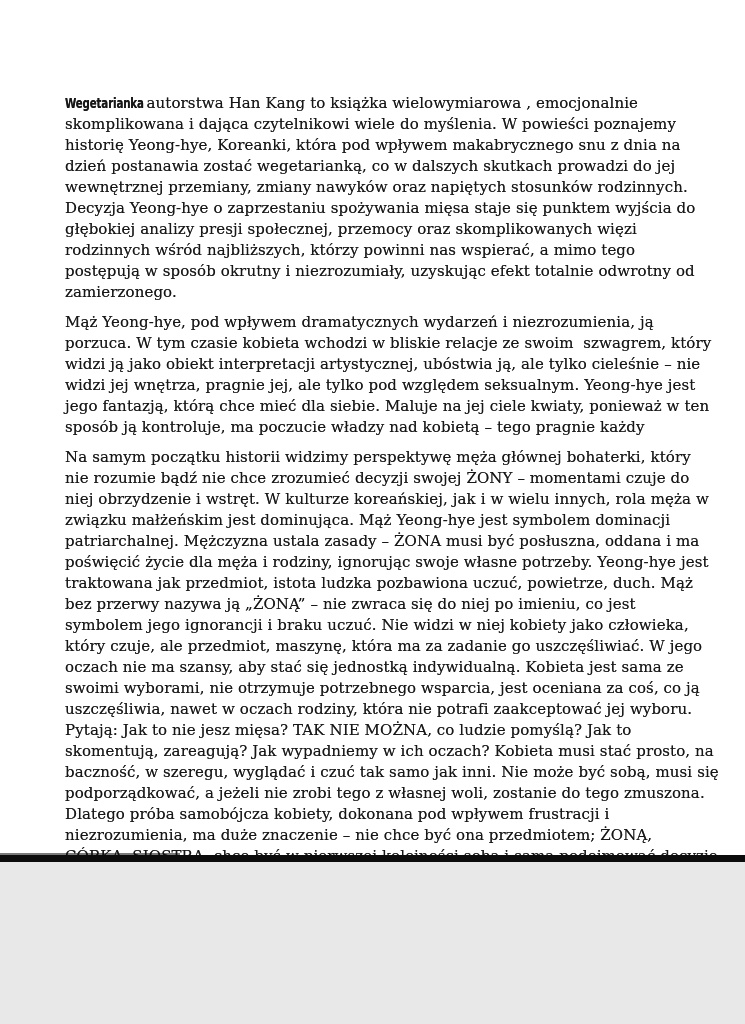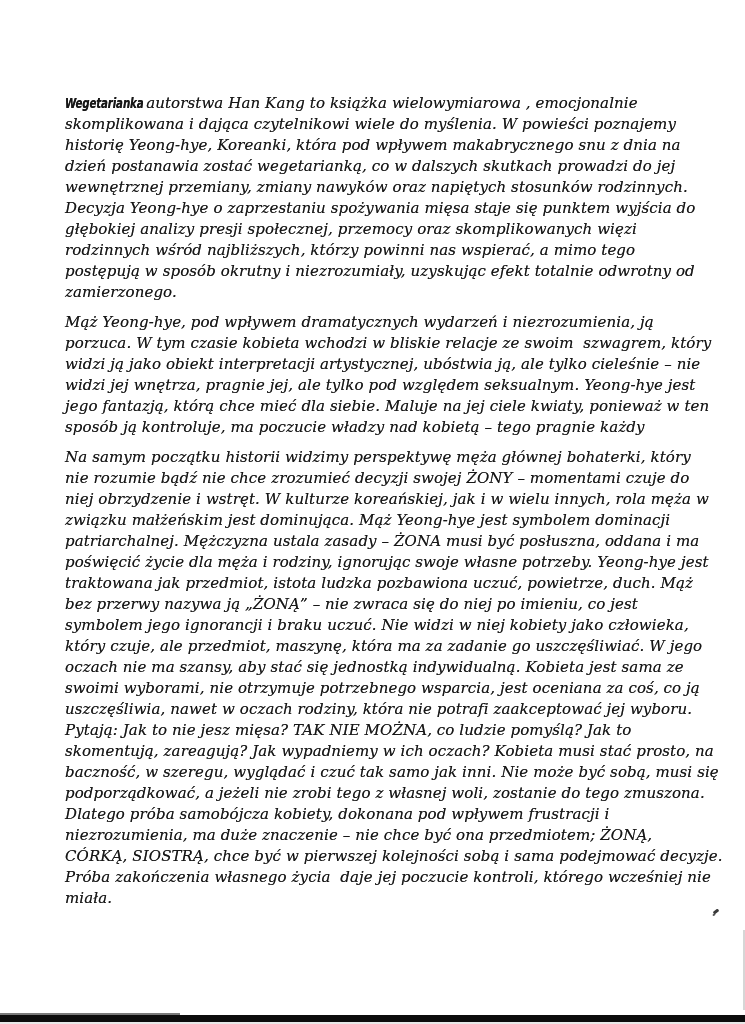--- a/index.html
+++ b/index.html
@@ -1,24 +1,23 @@
 <!DOCTYPE html>
 <html lang="pl"><head>
 <meta charset="utf-8">
 <style>
   html, body { margin: 0; padding: 0; background: #e8e8e8; }
   .page {
     position: relative;
     width: 745px;
-    height: 1022px;
+    height: 862px;
     background: #ffffff;
     overflow: hidden;
     font-family: "DejaVu Serif", "Liberation Serif", serif;
     color: #171717;
-    font-style: italic;
   }
   .content {
     position: absolute;
     left: 65px;
     top: 93px;
     width: 655px;
   }
   .content p {
     margin: 0 0 9px 0;
     font-size: 15px;

